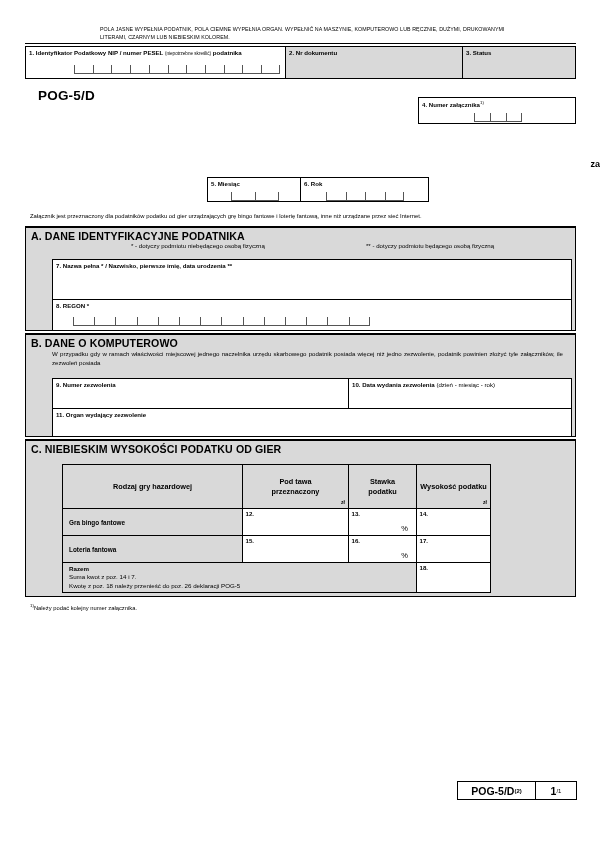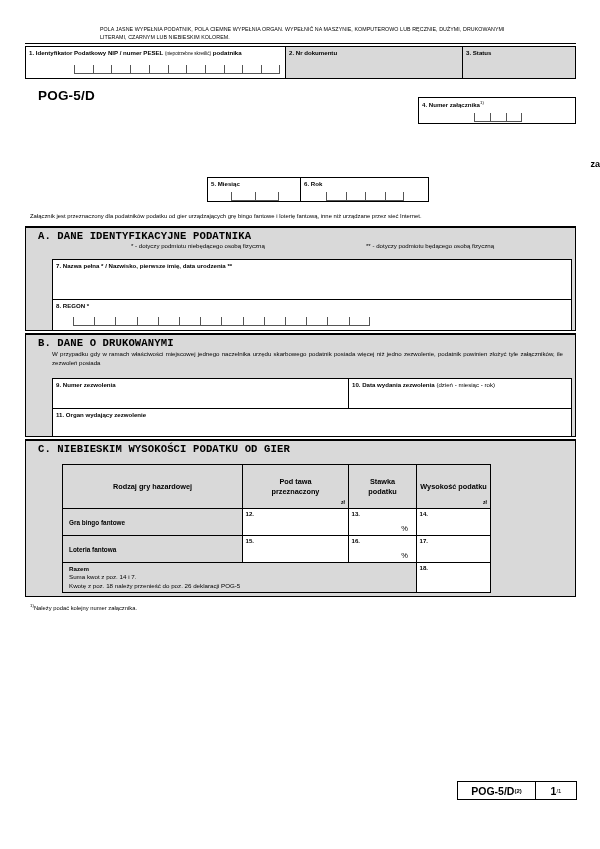--- a/index.html
+++ b/index.html
@@ -171,23 +171,22 @@
     left: 25px;
     width: 551px;
     box-sizing: border-box;
     background: #d9d9d9;
     border: 1px solid #000;
     border-top: 2px solid #000;
   }
   .sectitle {
     font-size: 10.6px;
     font-weight: bold;
-    padding: 2px 0 0 12px;
+    padding: 2px 0 0 5px;
     letter-spacing: .1px;
-    font-family: Liberation Mono, monospace;
   }
   .secnote {
     font-size: 6.1px;
     padding: 1px 12px 2px 26px;
     line-height: 8.5px;
     text-align: justify;
   }
 
   
   .fld {
@@ -430,21 +429,21 @@
           <i style="width: 7.14286%;"></i>
           <i style="width: 7.14286%;"></i>
           <i style="width: 7.14286%;"></i>
           <i style="width: 7.14286%;"></i>
           <i style="width: 7.14286%;"></i>
         </div>
     </div>
   </div>
 
   <div class="section" style="top:333px; height:104px;">
-    <div class="sectitle">B. DANE O DRUKOWANYMI</div>
+    <div class="sectitle">B. DANE O KOMPUTEROWO</div>
     <div class="secnote">W przypadku gdy w ramach właściwości miejscowej jednego naczelnika urzędu skarbowego podatnik posiada więcej niż jedno zezwolenie, podatnik powinien złożyć tyle załączników, ile zezwoleń posiada</div>
 
     <div class="fld" style="left:26px; top:43px; width:297px; height:31px;">
       <div class="cap">
         <span>9.</span>
         <span>Numer zezwolenia</span>
       </div>
     </div>
 
     <div class="fld" style="left:322px; top:43px; width:224px; height:31px;">

